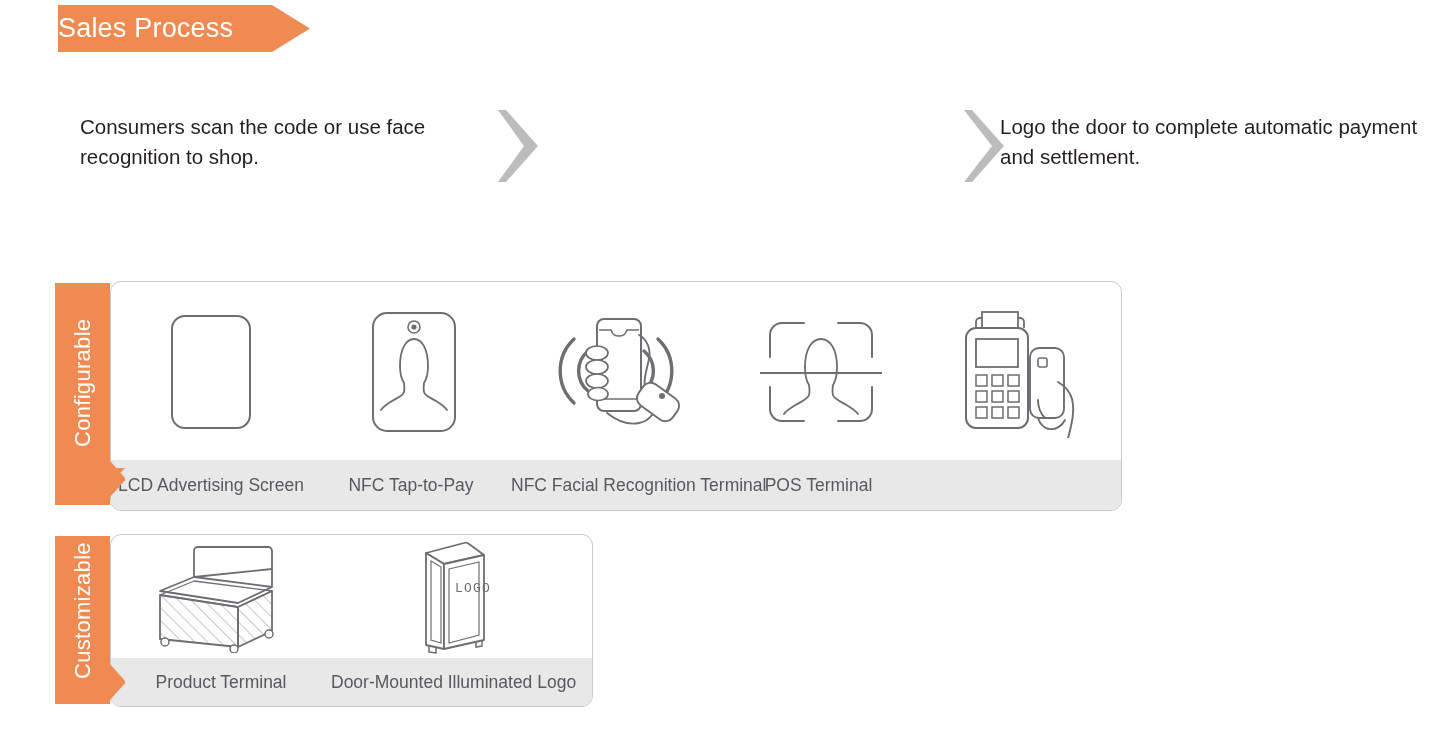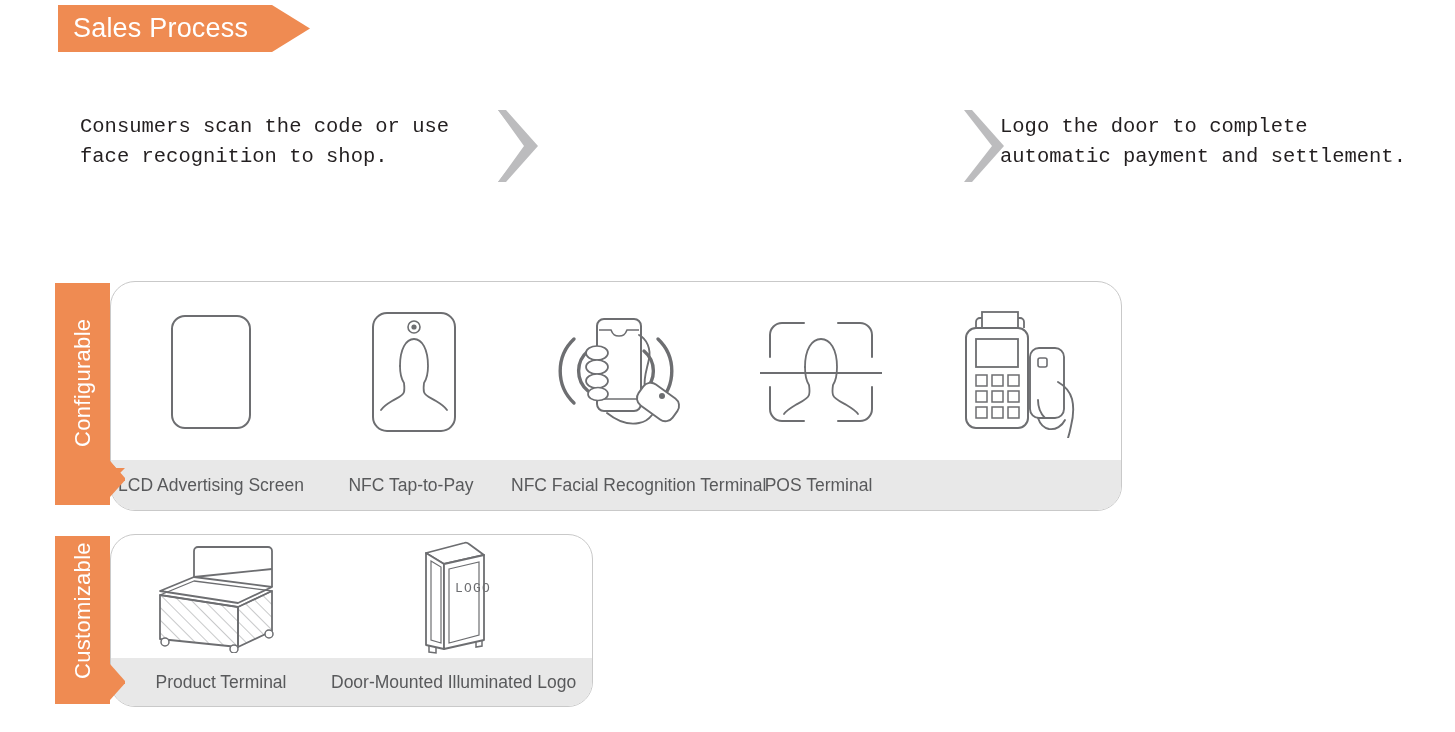--- a/index.html
+++ b/index.html
@@ -19,29 +19,28 @@
     width: 252px; height: 47px;
     background: #EF8B52;
     display: flex;
     align-items: center;
     clip-path: polygon(0 0, 214px 0, 252px 50%, 214px 100%, 0 100%);
   }
   .title-banner .title-text {
     color: #ffffff;
     font-size: 27px;
     letter-spacing: 0.2px;
-    padding-left: 15px;
     white-space: nowrap;
   }
 
   
   .process-row {
     position: absolute;
     left: 60px; top: 104px;
-    width: 1380px; height: 84px; font-family: Liberation Mono, monospace;
+    width: 1380px; height: 84px;
   }
   .step {
     position: absolute;
     top: 8px;
     color: #231f20;
     font-size: 20.5px;
     line-height: 30px;
   }
   .step-1 { left: 20px; width: 420px; }
   .step-2 { left: 508px; width: 400px; top: 22px; }
@@ -54,21 +53,21 @@
   }
   .chev svg { display: block; }
   .chev-1 { left: 434px; }
   .chev-2 { left: 900px; }
 
   
   .panel {
     position: absolute;
     background: #ffffff;
     border: 1px solid #c9c9c9;
-    border-radius: 25px;
+    border-radius: 11px;
     overflow: hidden;
   }
   .panel-configurable {
     left: 110px; top: 281px;
     width: 1012px; height: 230px;
   }
   .panel-customizable {
     left: 110px; top: 534px;
     width: 483px; height: 173px;
   }

